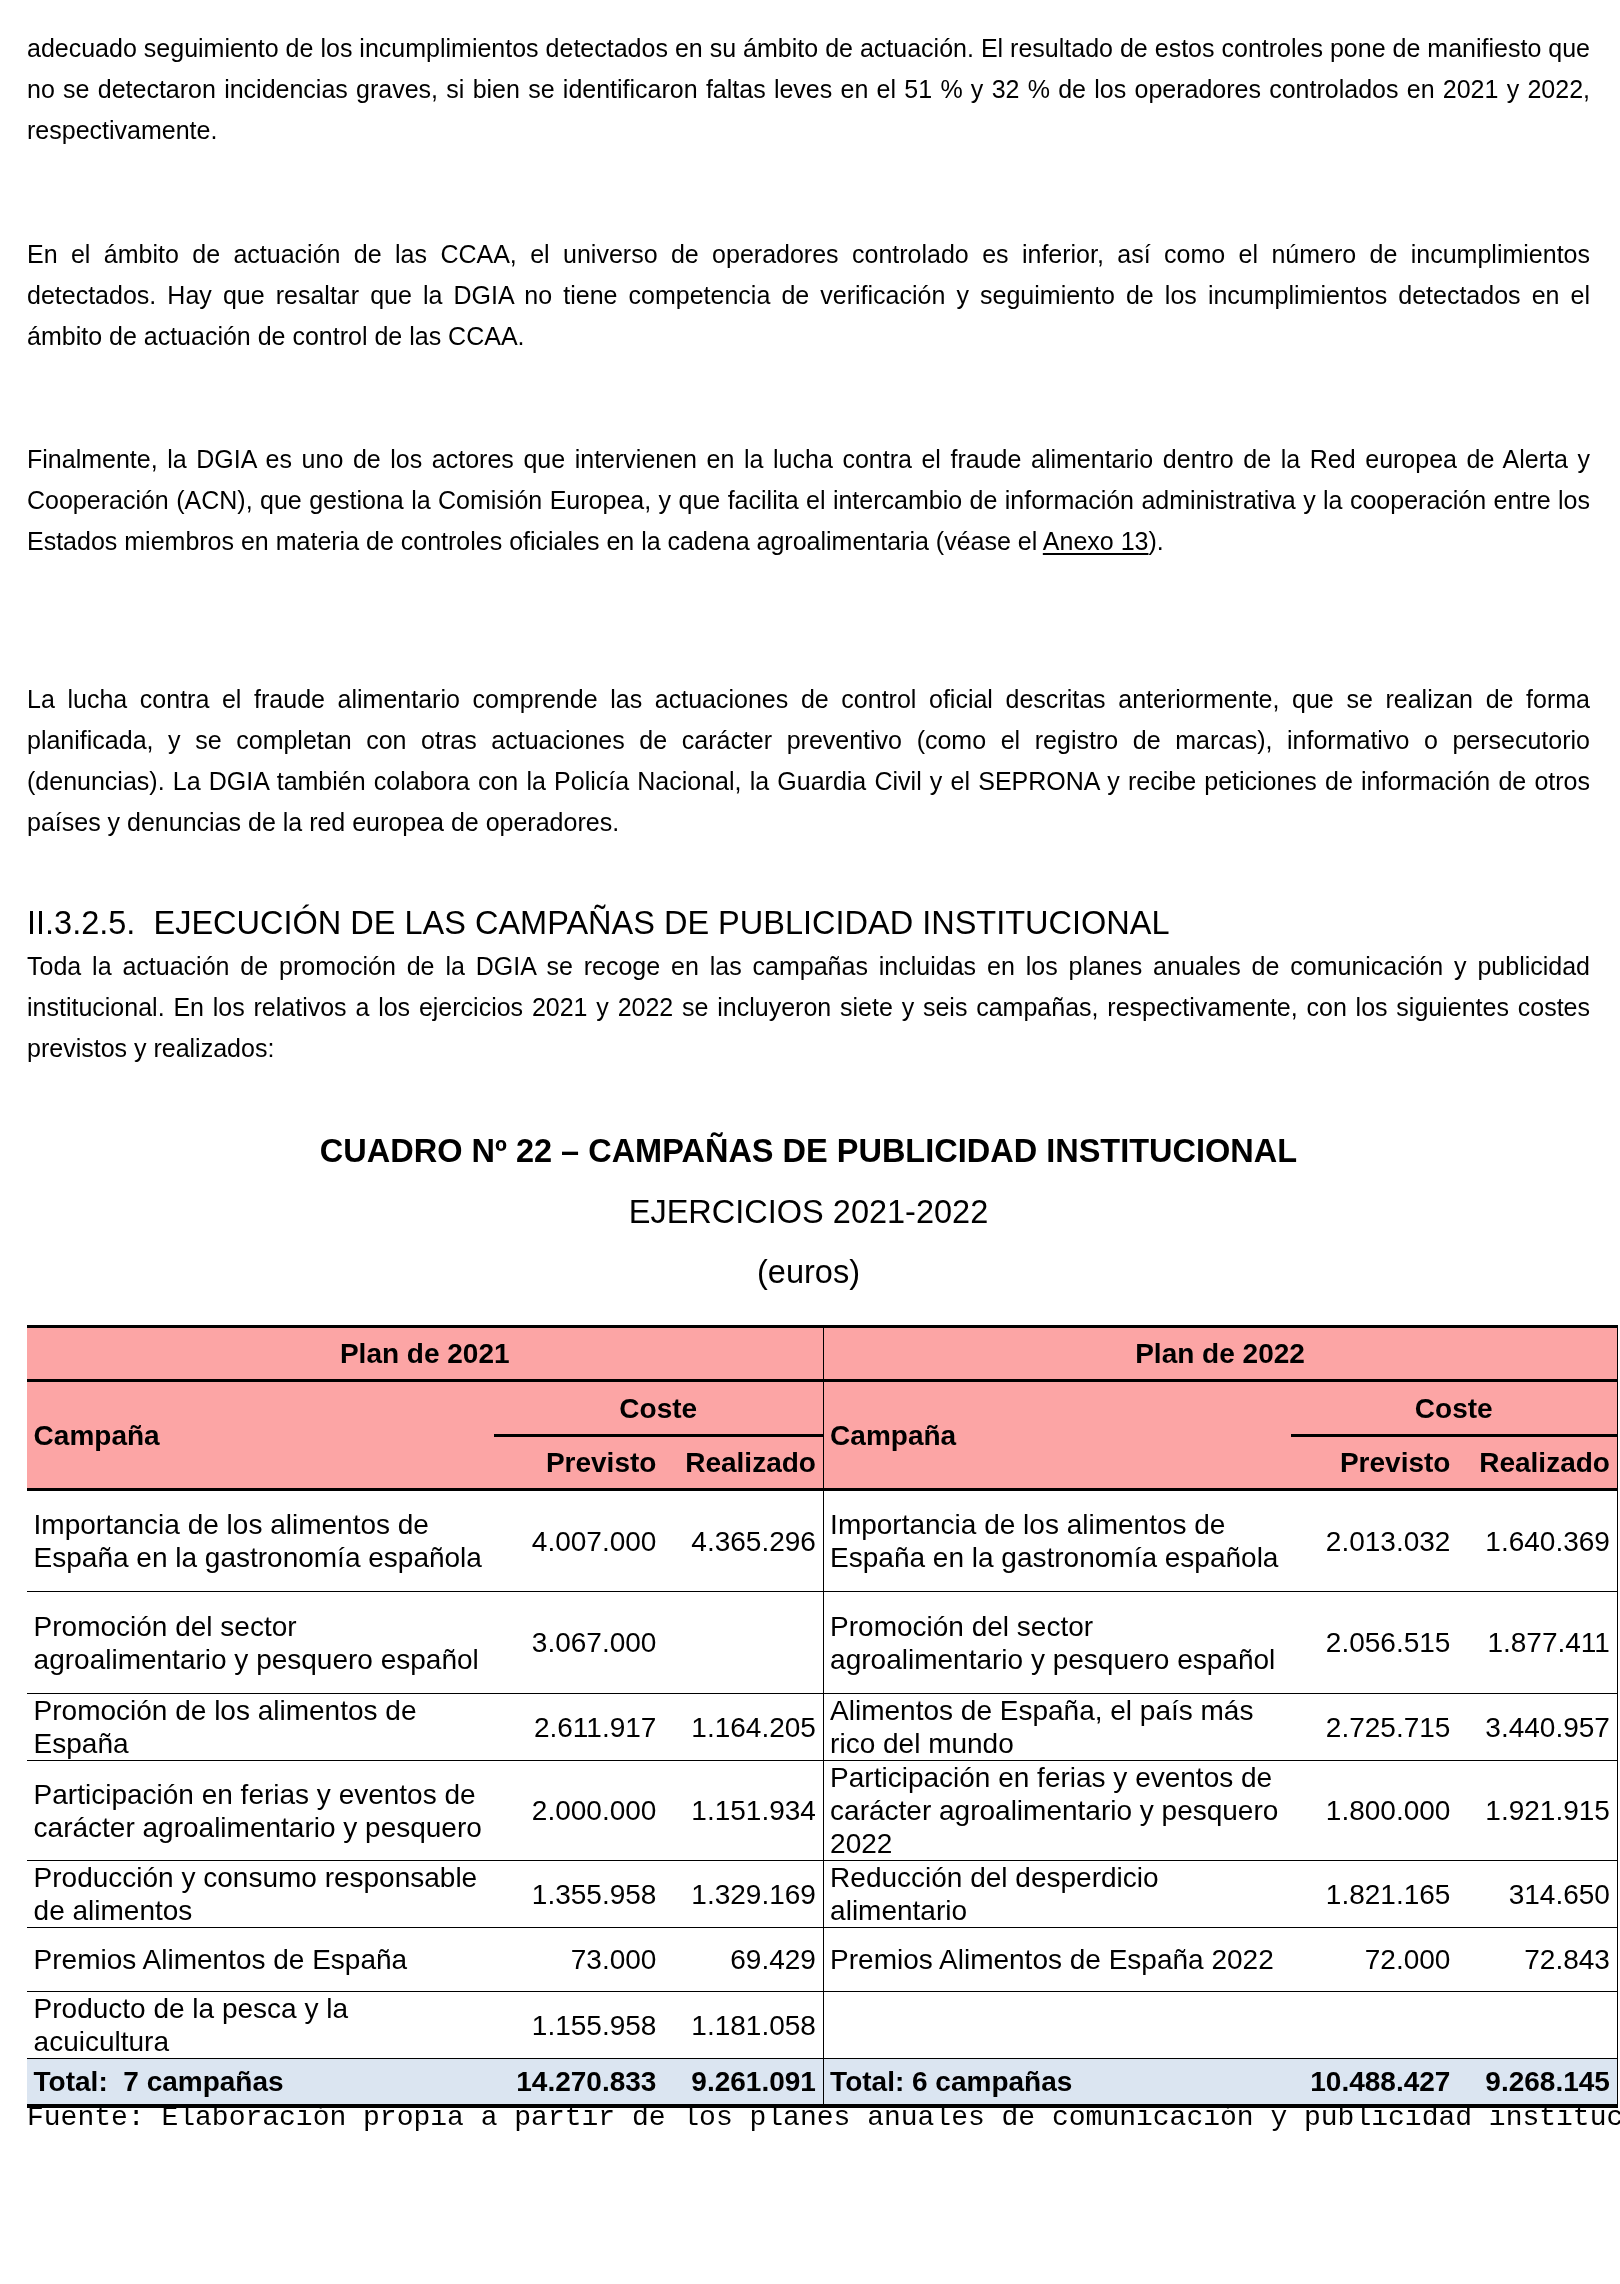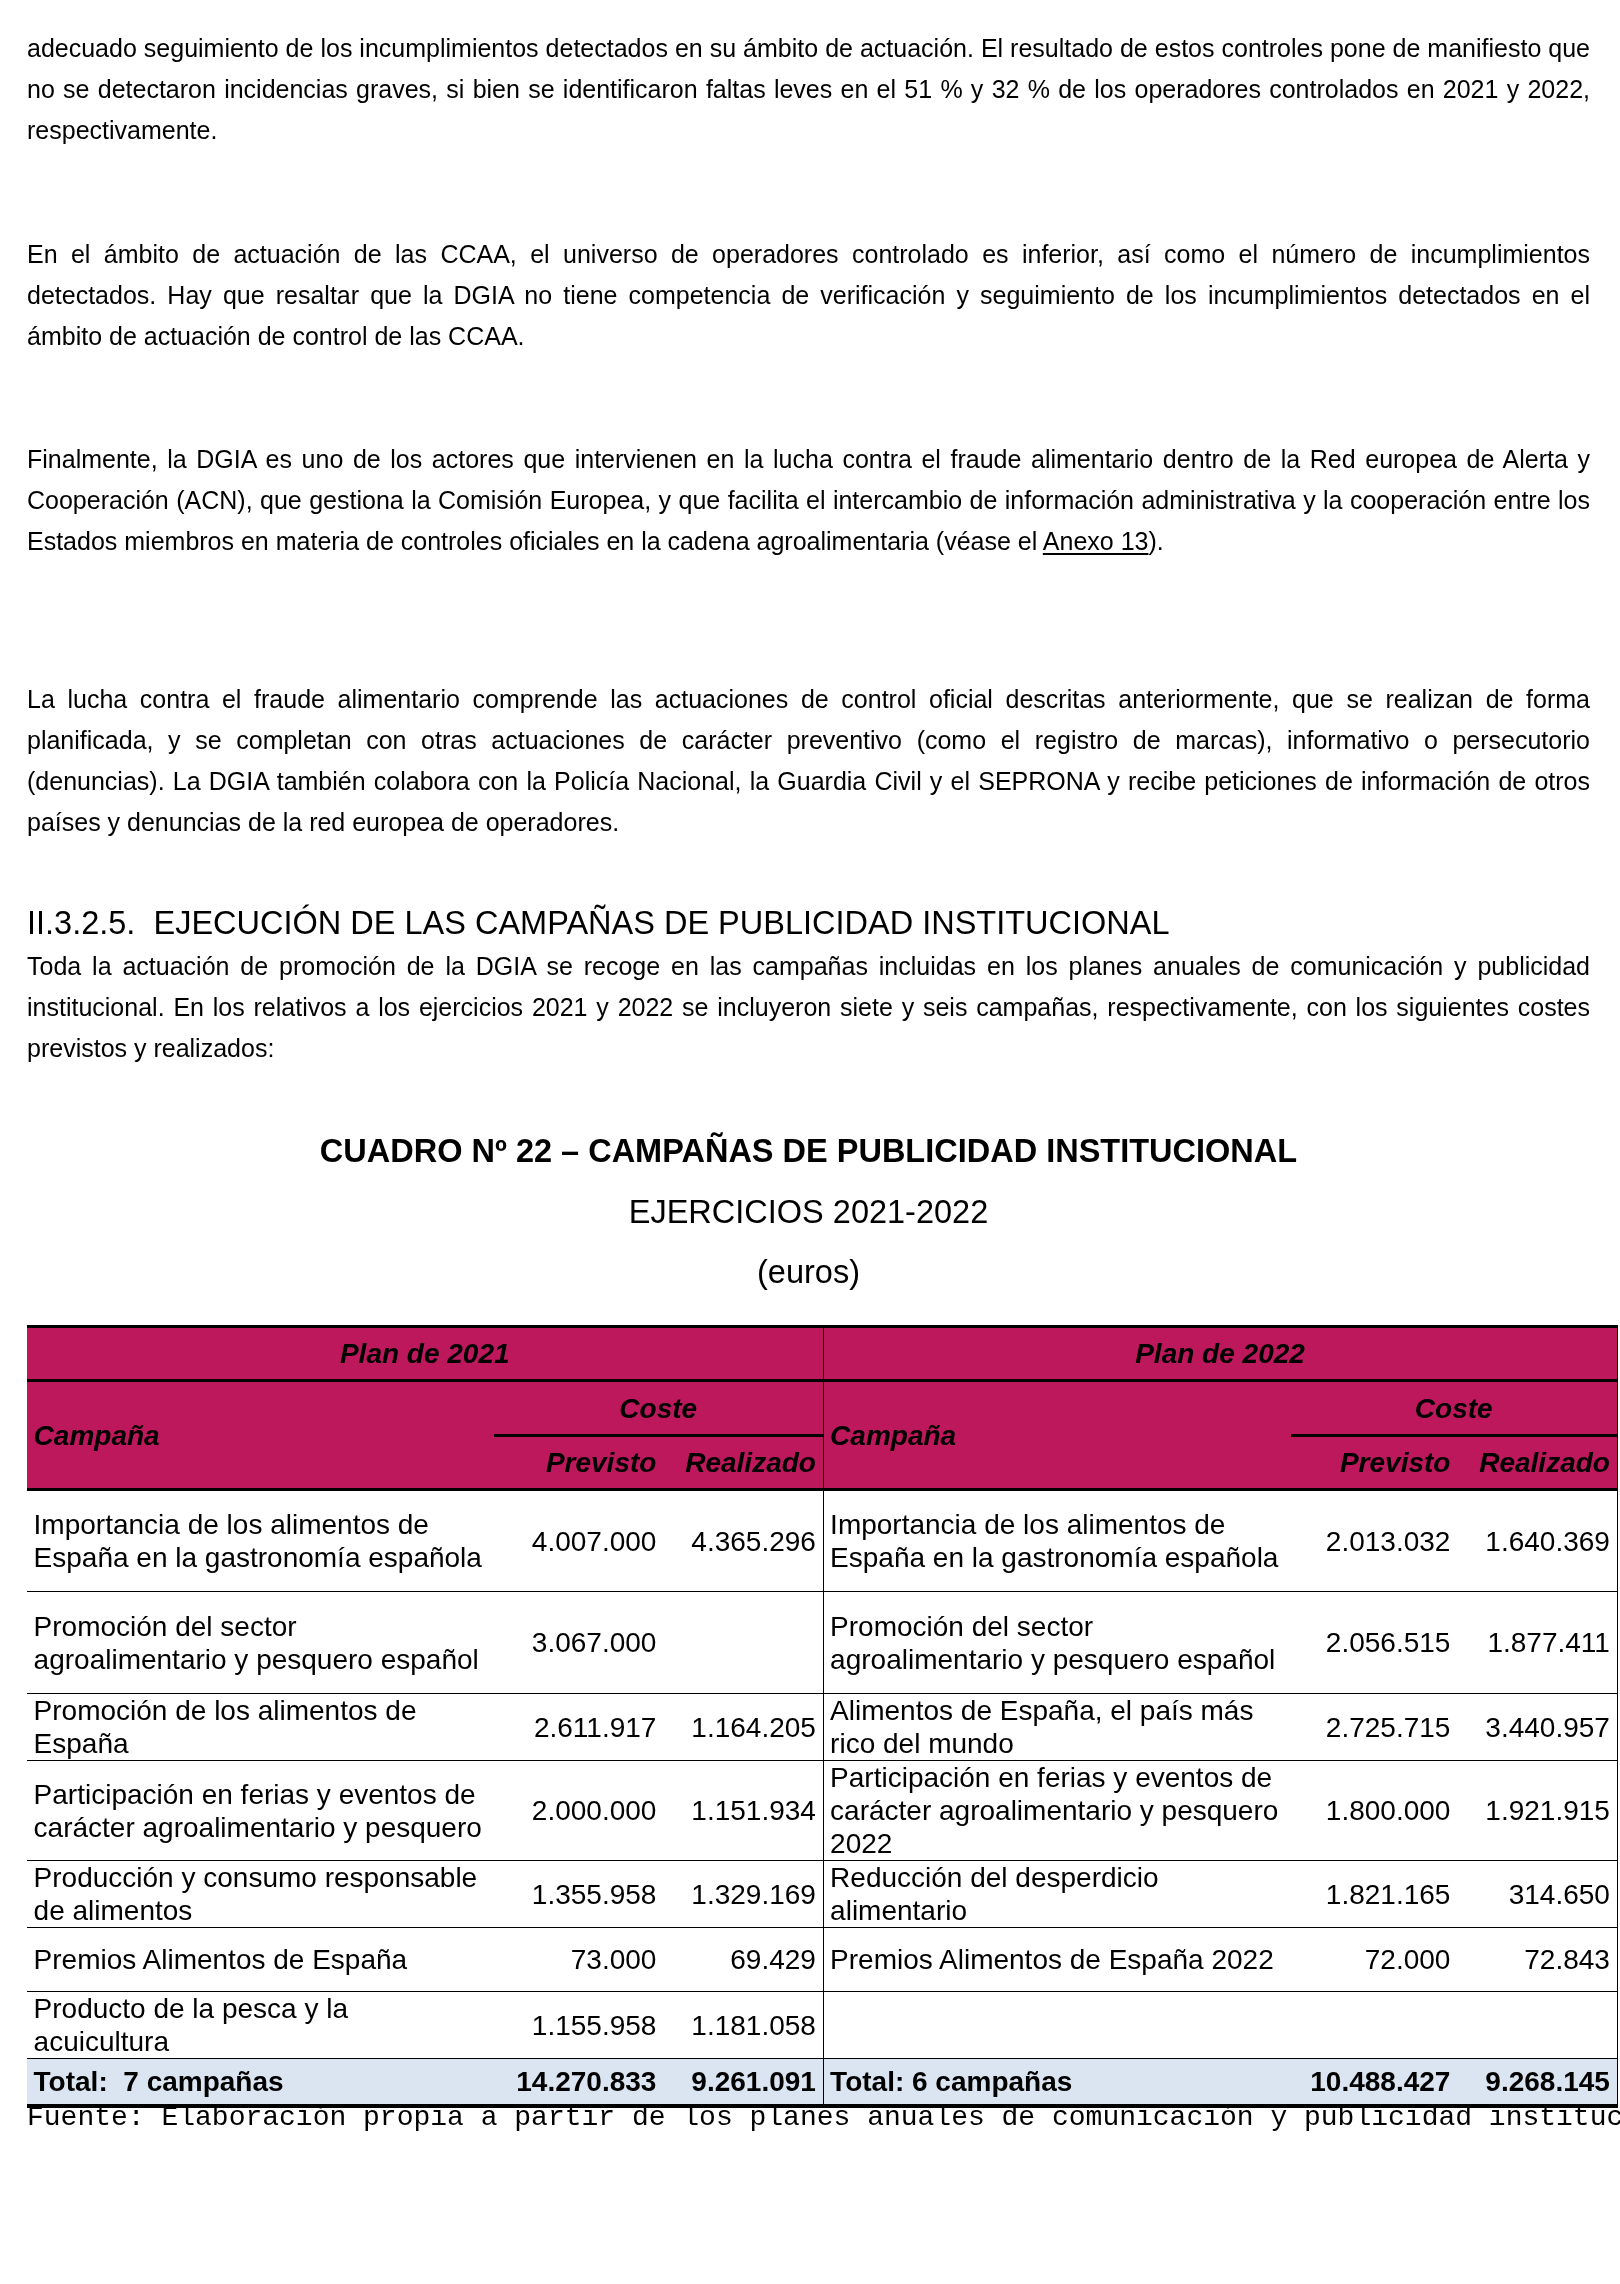--- a/index.html
+++ b/index.html
@@ -56,23 +56,22 @@
   #campaigns-table col.c-real { width: 160px; }
   #campaigns-table col.c-name2 { width: 468px; }
   #campaigns-table col.c-prev2 { width: 166px; }
   #campaigns-table col.c-real2 { width: 160px; }
 
   #campaigns-table th, #campaigns-table td {
     padding: 0 6.6px;
     vertical-align: middle;
   }
   #campaigns-table thead th {
-    background: #be185d;
+    background: #fca5a5;
     font-weight: bold;
-    font-style: italic;
   }
   #campaigns-table tr.plan-row th {
     height: 54px;
     text-align: center;
     border-top: 3.3px solid #000;
     border-bottom: 3.3px solid #000;
   }
   #campaigns-table tr.coste-row th { height: 55px; }
   #campaigns-table tr.sub-row th { height: 54px; }
   #campaigns-table th.campana-h {

